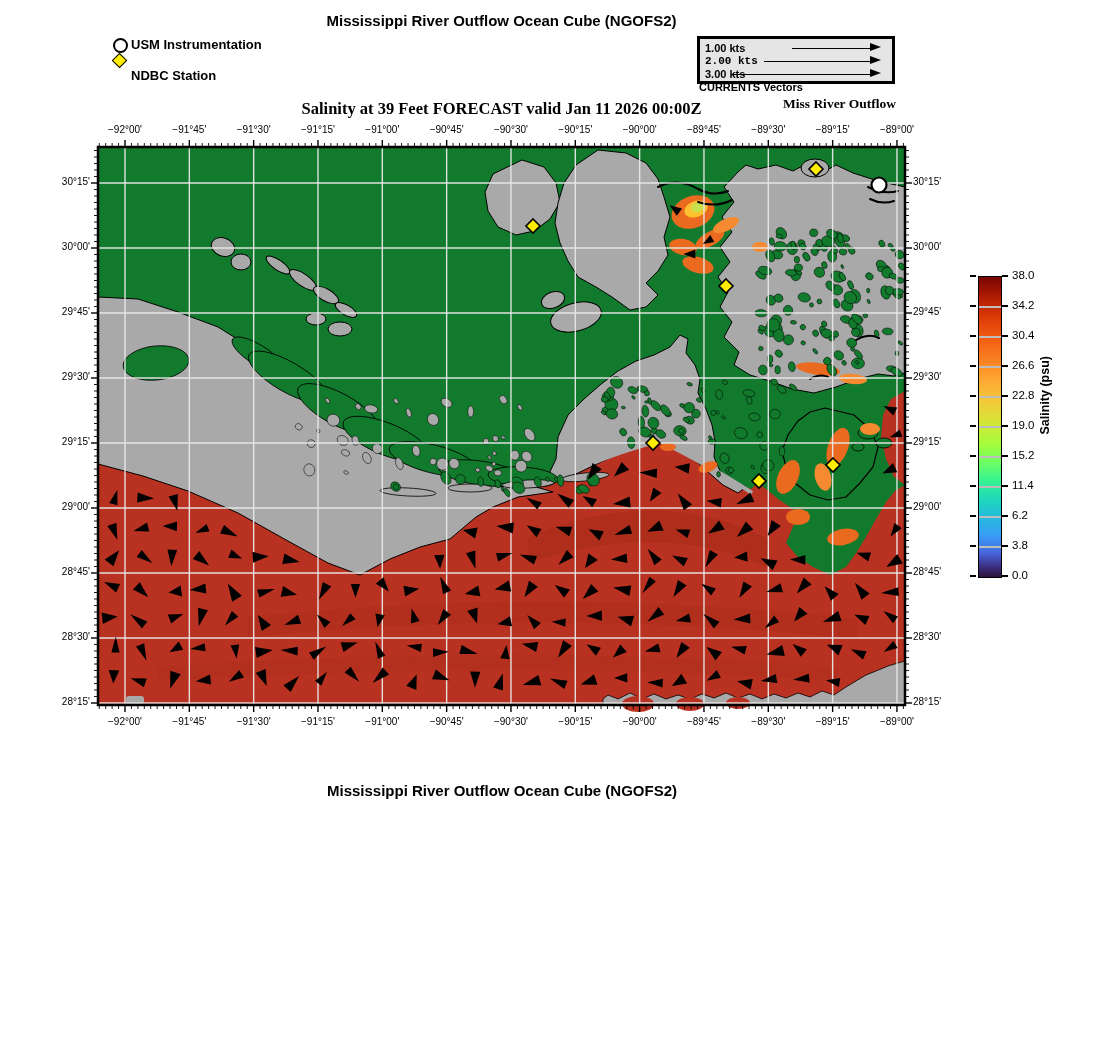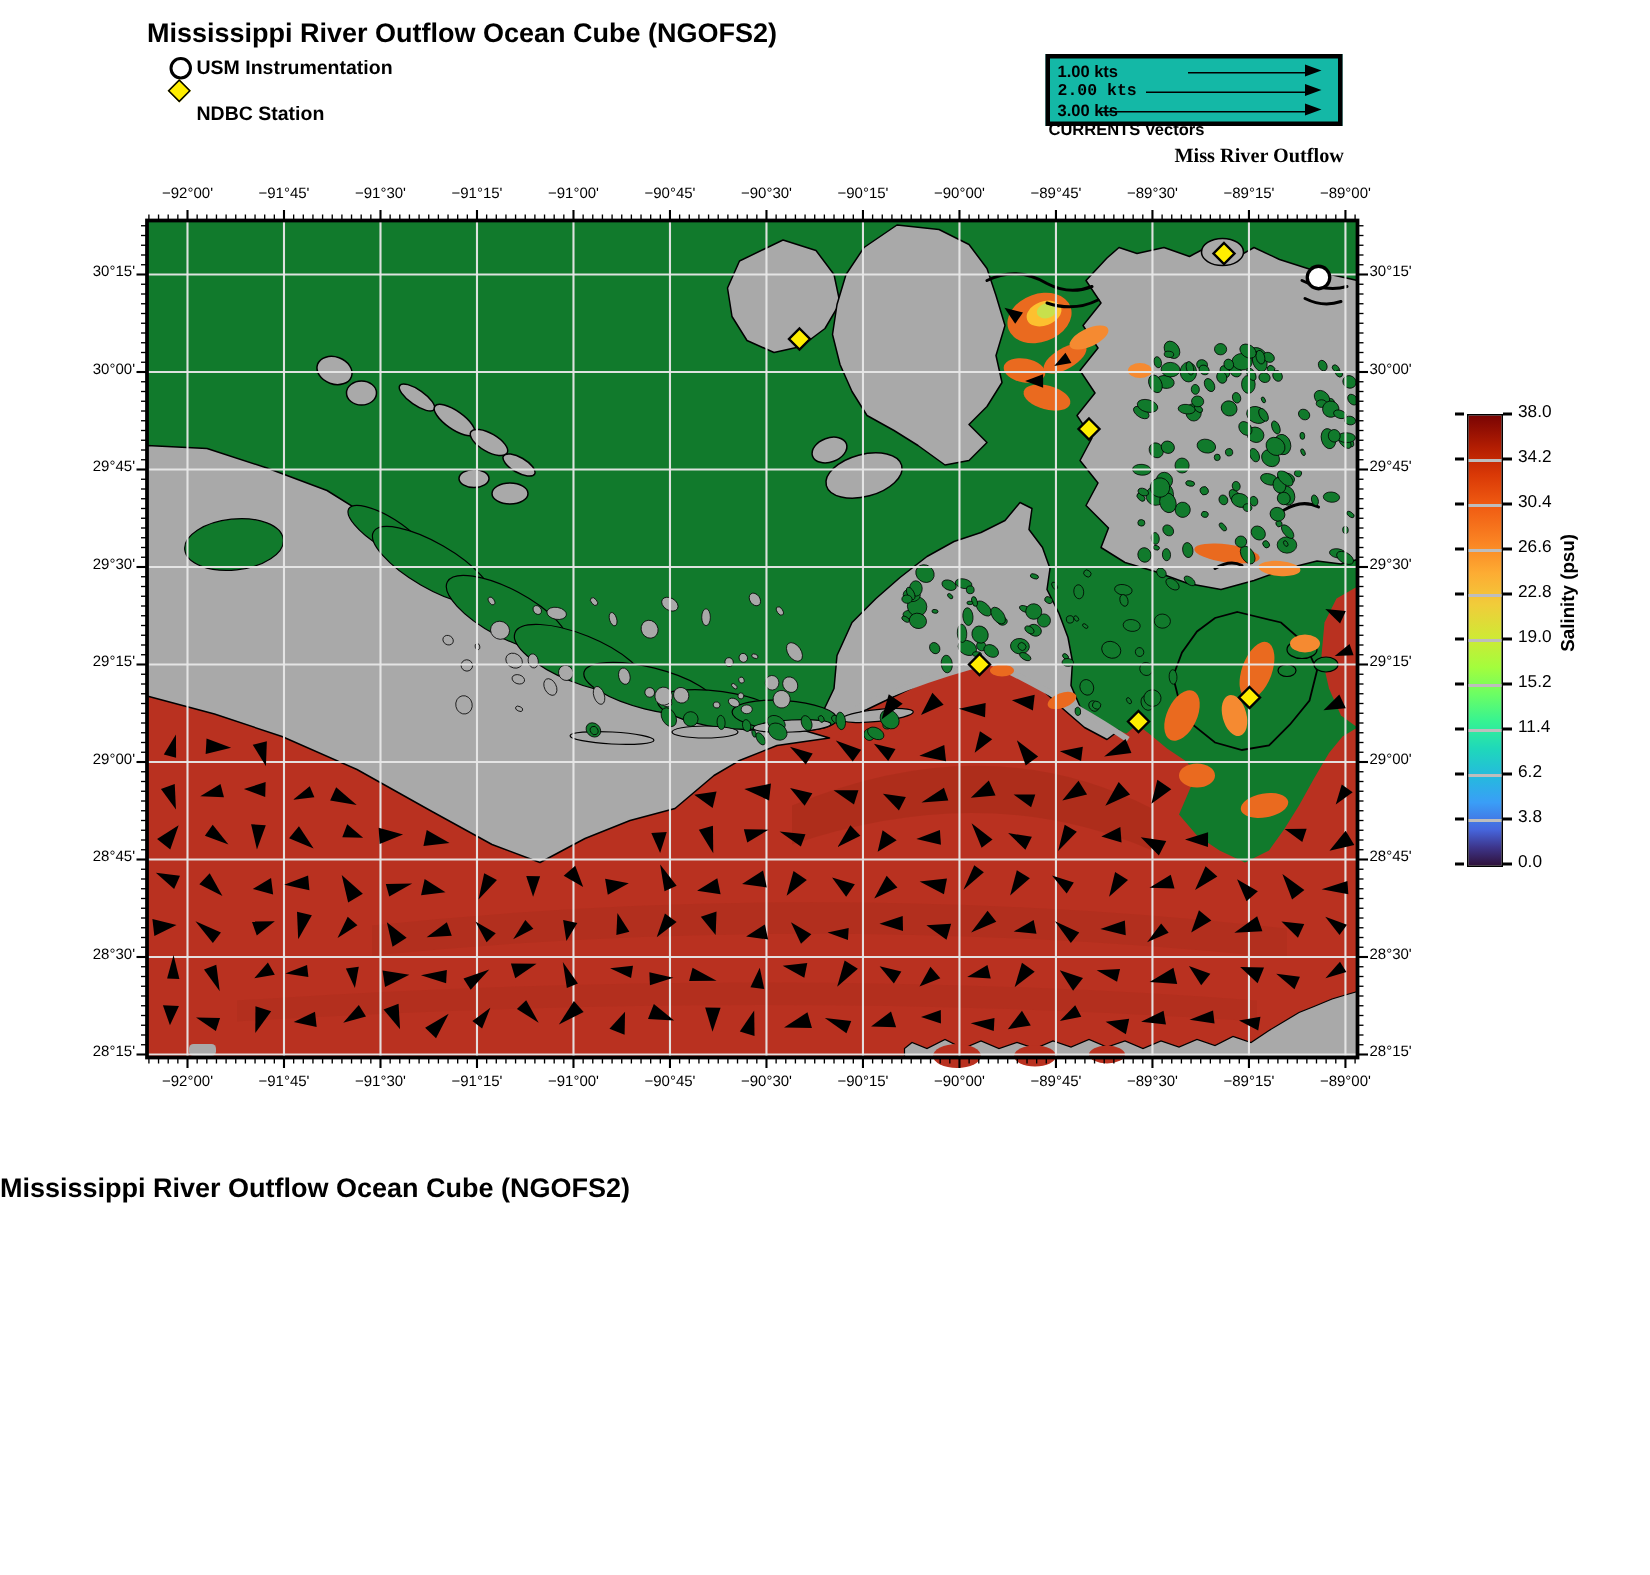--- a/index.html
+++ b/index.html
@@ -1,24 +1,24 @@
 <!DOCTYPE html>
 <html><head>
 <meta charset="utf-8">
 <style>
   html,body{margin:0;padding:0;background:#fff;}
   #page{position:relative;width:1100px;height:1050px;background:#ffffff;overflow:hidden;
         font-family:"Liberation Sans","DejaVu Sans",sans-serif;color:#000;}
   .abs{position:absolute;}
-  .title{font-weight:bold;font-size:18px;}
+  .title{font-weight:bold;font-size:15px;text-align:center;}
   .subtitle{font-family:"Liberation Serif","DejaVu Serif",serif;font-weight:bold;font-size:16.5px;text-align:center;}
   .leg-label{font-weight:bold;font-size:13px;white-space:nowrap;}
   .leg-circle{width:11px;height:11px;border:2.5px solid #000;border-radius:50%;background:#fff;}
   .leg-diamond{width:9px;height:9px;background:#ffee00;border:1.6px solid #000;transform:rotate(45deg);}
-  #cur-box{border:3px solid #000;background:#14b8a6;}
+  #cur-box{border:3px solid #000;background:#e5e5e5;}
   .cur-row{position:absolute;left:0;width:100%;height:13px;}
   .cur-label{position:absolute;left:5px;top:0;font-weight:bold;font-size:11px;line-height:13px;}
   .cur-line{position:absolute;top:5.5px;height:1.8px;background:#000;}
   .cur-head{position:absolute;top:1px;width:0;height:0;border-top:4.5px solid transparent;
             border-bottom:4.5px solid transparent;border-left:11px solid #000;}
   .cur-caption{font-weight:bold;font-size:11px;white-space:nowrap;}
   .region-label{font-family:"Liberation Serif","DejaVu Serif",serif;font-weight:bold;font-size:13.5px;white-space:nowrap;}
   .ax-label{position:absolute;font-size:10px;white-space:nowrap;}
   .cb-ticklabel{position:absolute;font-size:11.5px;white-space:nowrap;}
   .cb-title{font-weight:bold;font-size:12.5px;writing-mode:vertical-rl;transform:rotate(180deg);white-space:nowrap;}
@@ -28,20 +28,21 @@
       #24bbdd 80%,#3a9ef7 86%,#4666dd 92%,#3d358b 96%,#30123b 100%);}
   .cb-line{position:absolute;left:0;width:100%;height:2px;background:#bdbdbd;}
   .cb-tick{position:absolute;width:6px;height:1.6px;background:#000;}
 </style>
 </head>
 <body>
 
 <div id="page">
 
   <div class="abs title" style="left:98px;top:12px;width:807px;">Mississippi River Outflow Ocean Cube (NGOFS2)</div>
+  <div class="abs subtitle" style="left:98px;top:99px;width:807px;">Salinity at 39 Feet FORECAST valid Jan 11 2026 00:00Z</div>
   <div class="abs title" style="left:0px;top:782px;width:1004px;">Mississippi River Outflow Ocean Cube (NGOFS2)</div>
 
   <div class="abs leg-circle" style="left:113px;top:38px;"></div>
   <div class="abs leg-label" style="left:131px;top:37px;">USM Instrumentation</div>
   <div class="abs leg-diamond" style="left:114px;top:55px;"></div>
   <div class="abs leg-label" style="left:131px;top:52px;margin-top:16px;">NDBC Station</div>
 
   <div id="cur-box" class="abs" style="left:697px;top:36px;width:192px;height:42px;">
       <div class="cur-row" style="top: 3px;">
         <span class="cur-label">1.00 kts</span>

